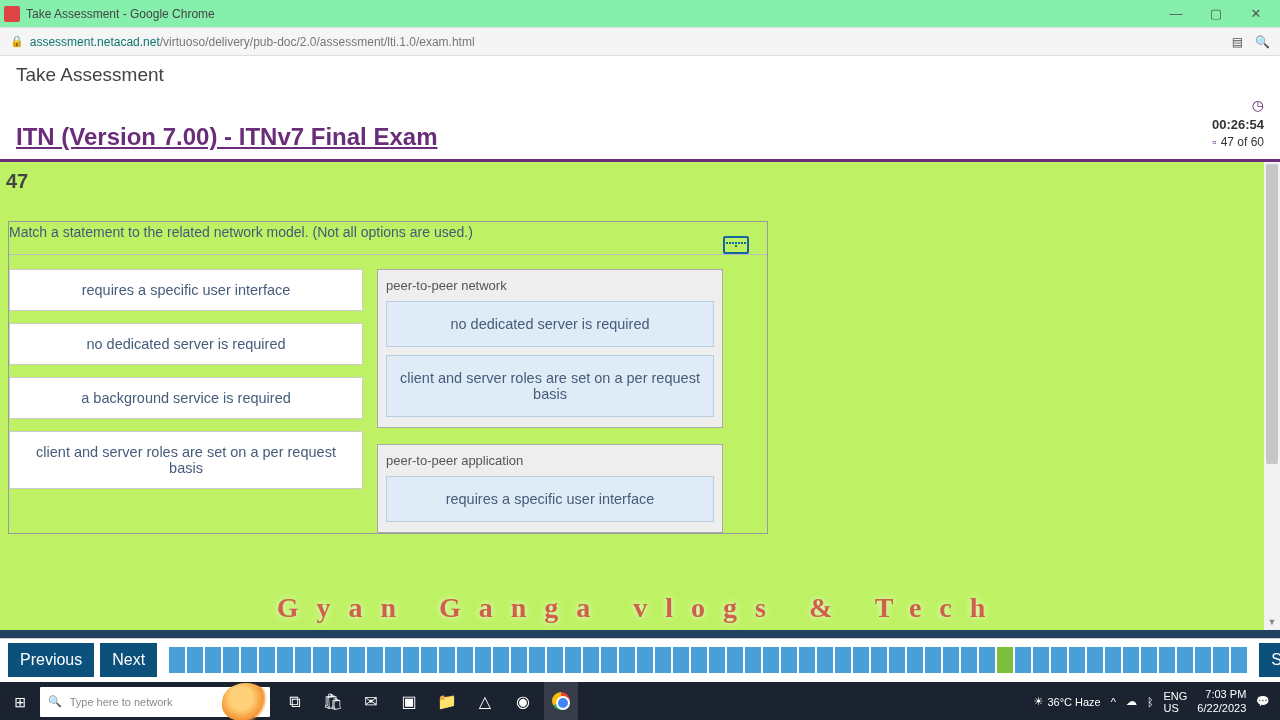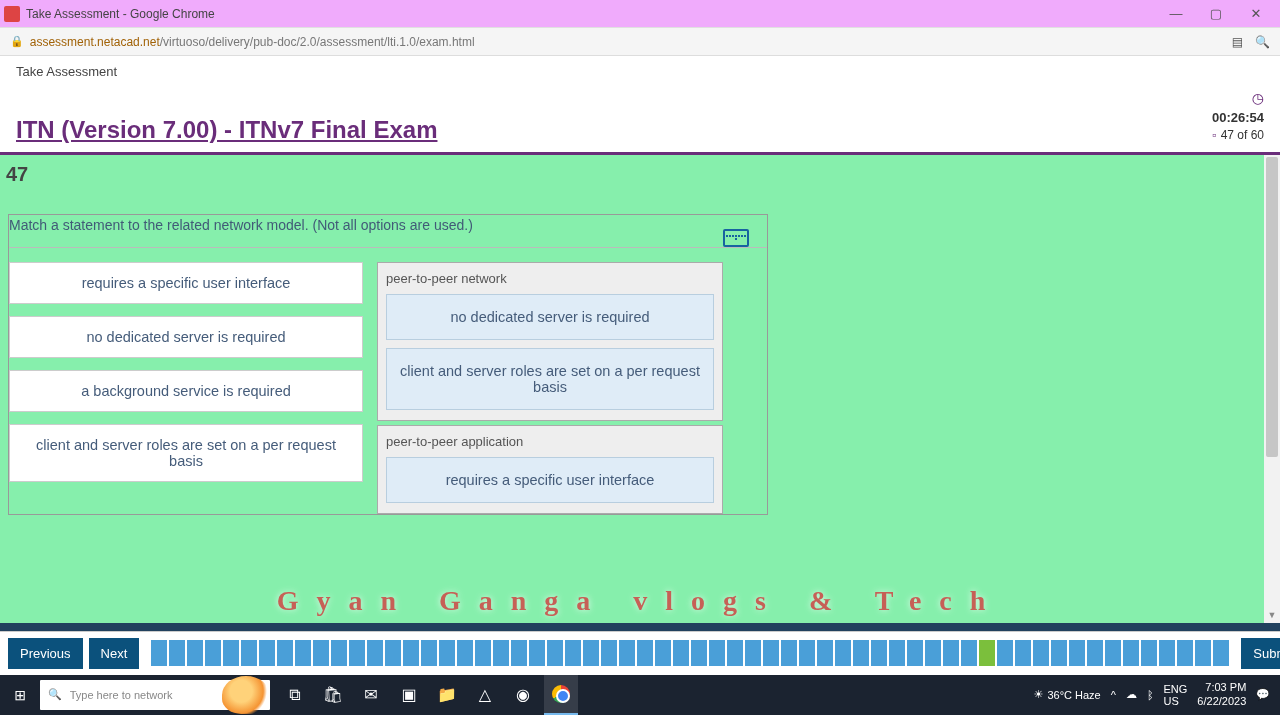--- a/index.html
+++ b/index.html
@@ -10,21 +10,21 @@
     width: 1280px;
     height: 720px;
     overflow: hidden;
     position: relative;
     color: #333;
   }
 
   
   .titlebar {
     height: 28px;
-    background: #f0abfc;
+    background: #86efac;
     border-bottom: 1px solid #e0e0e0;
     display: flex;
     align-items: center;
     padding: 0 4px;
     font-size: 12px;
   }
   .titlebar .app-icon {
     width: 16px; height: 16px; margin-right: 6px;
     background: #d44; border-radius: 2px;
   }
@@ -40,27 +40,27 @@
     background: #f5f5f5;
     border-bottom: 1px solid #ddd;
     display: flex;
     align-items: center;
     padding: 0 10px;
     font-size: 12px;
     color: #555;
   }
   .addressbar .lock { margin-right: 6px; font-size: 11px; }
   .addressbar .url { color: #777; }
-  .addressbar .url .domain { color: #a16207; }
+  .addressbar .url .domain { color: #0f766e; }
   .addressbar .right { margin-left: auto; display: flex; gap: 12px; }
 
   
   .page-top {
     padding: 8px 16px 4px;
-    font-size: 13px;
+    font-size: 19px;
     color: #444;
   }
   .exam-head {
     display: flex;
     padding: 6px 16px 8px;
     align-items: flex-end;
     border-bottom: 3px solid #6a2d7a;
   }
   .exam-head .exam-title {
     font-size: 24px;
@@ -77,21 +77,21 @@
   }
   .timer-box .clock { color: #6a2d7a; font-size: 14px; }
   .timer-box .time { font-weight: 700; font-size: 13px; }
   .timer-box .count .pg { color: #6a2d7a; margin-right: 4px; }
 
   
   .content-wrap {
     position: relative;
     height: 468px;
     overflow: hidden;
-    background: #86efac;
+    background: #bef264;
   }
   .content-scroll {
     position: absolute; top:0; left:0; right:16px; bottom:0;
     padding: 6px 0 0 4px;
   }
   .qnum {
     font-size: 20px;
     font-weight: 600;
     color: #444;
     padding: 2px 2px 4px;
@@ -124,21 +124,21 @@
   .src {
     border: 1px solid #ccc;
     padding: 12px 8px;
     text-align: center;
     color: #455c7a;
     font-size: 14.5px;
     background: #fff;
   }
   .src.sel { background: #dfecf7; }
 
-  .targets { width: 346px; display: flex; flex-direction: column; gap: 4px; }
+  .targets { width: 346px; display: flex; flex-direction: column; gap: 16px; }
   .target {
     border: 1px solid #aaa;
     background: #eee;
     padding: 8px 8px 10px;
   }
   .target .lbl { color:#555; font-size:13px; margin-bottom: 8px; }
   .dropped {
     background: #dfecf7;
     border: 1px solid #b8cedf;
     padding: 14px 8px;
@@ -185,21 +185,21 @@
     display: flex;
     align-items: center;
     padding: 0 8px;
     gap: 6px;
   }
   .nav-btn {
     background: #0b517c;
     color: #fff;
     border: none;
     padding: 8px 12px;
-    font-size: 13px;
+    font-size: 16px;
   }
   .nav-btn.submit { margin-left: auto; }
   .q-boxes {
     display: flex;
     gap: 2px;
     flex: 1;
     padding: 0 6px;
   }
   .qb {
     width: 16px; height: 26px;

